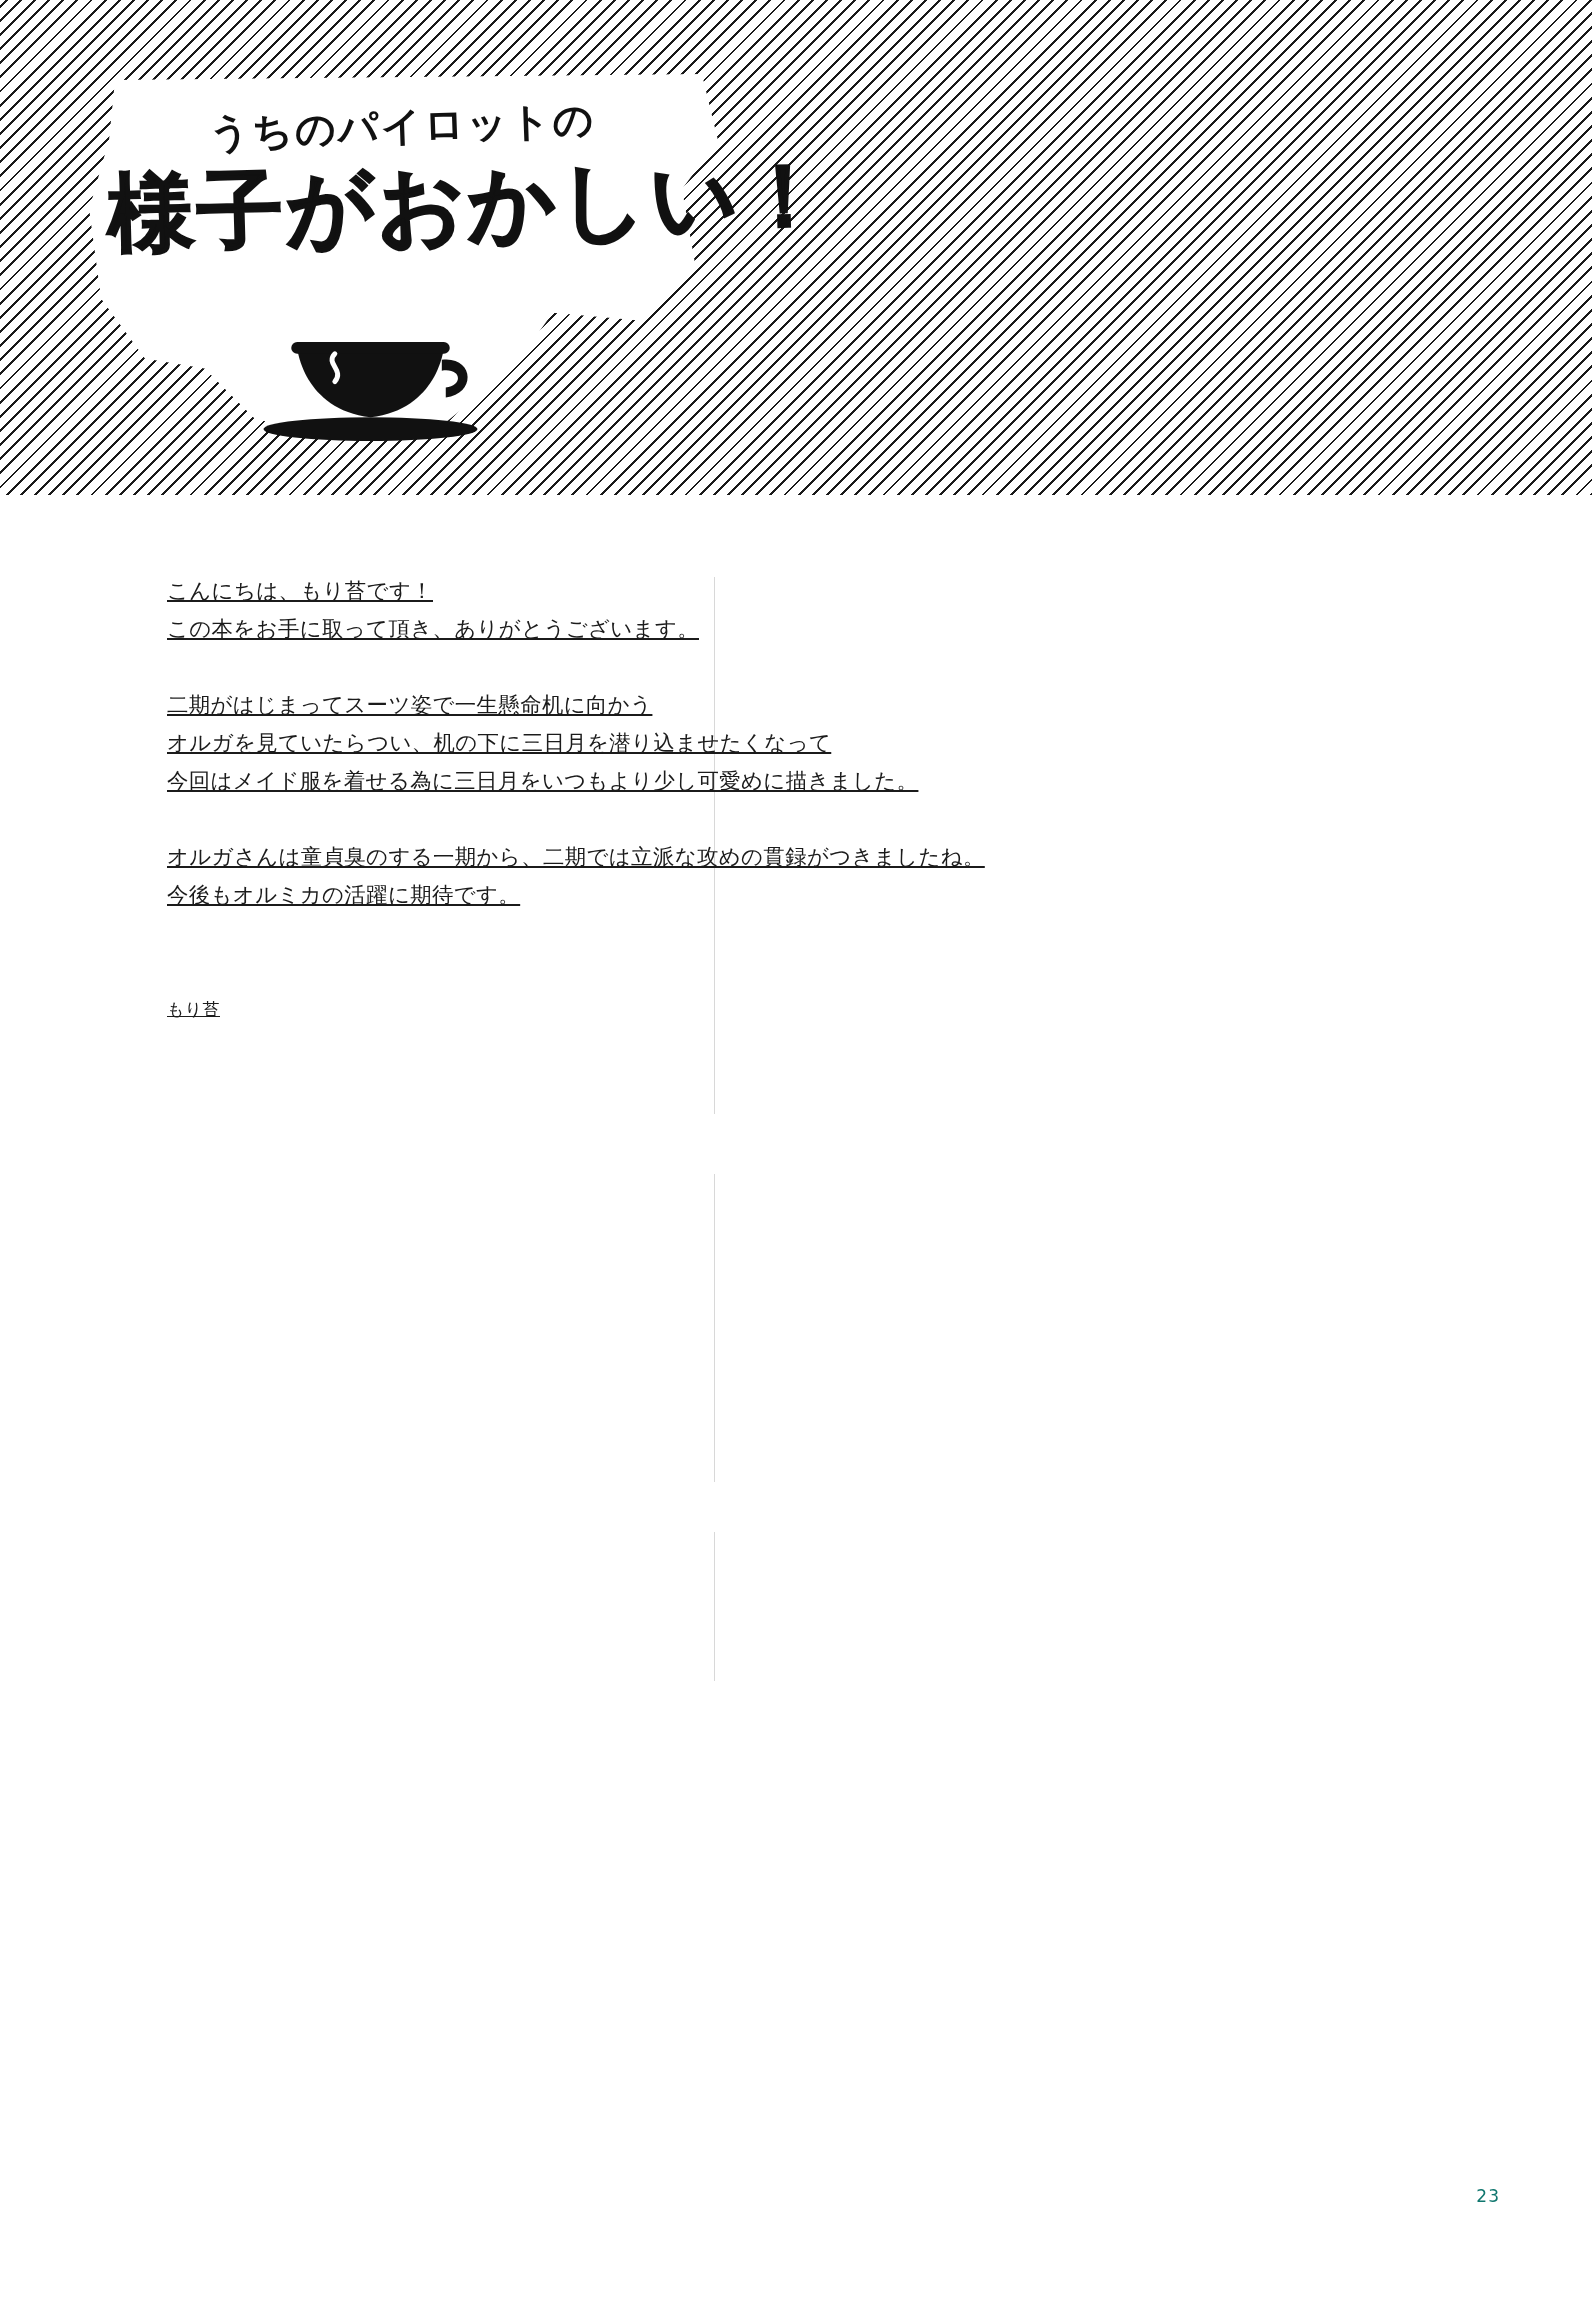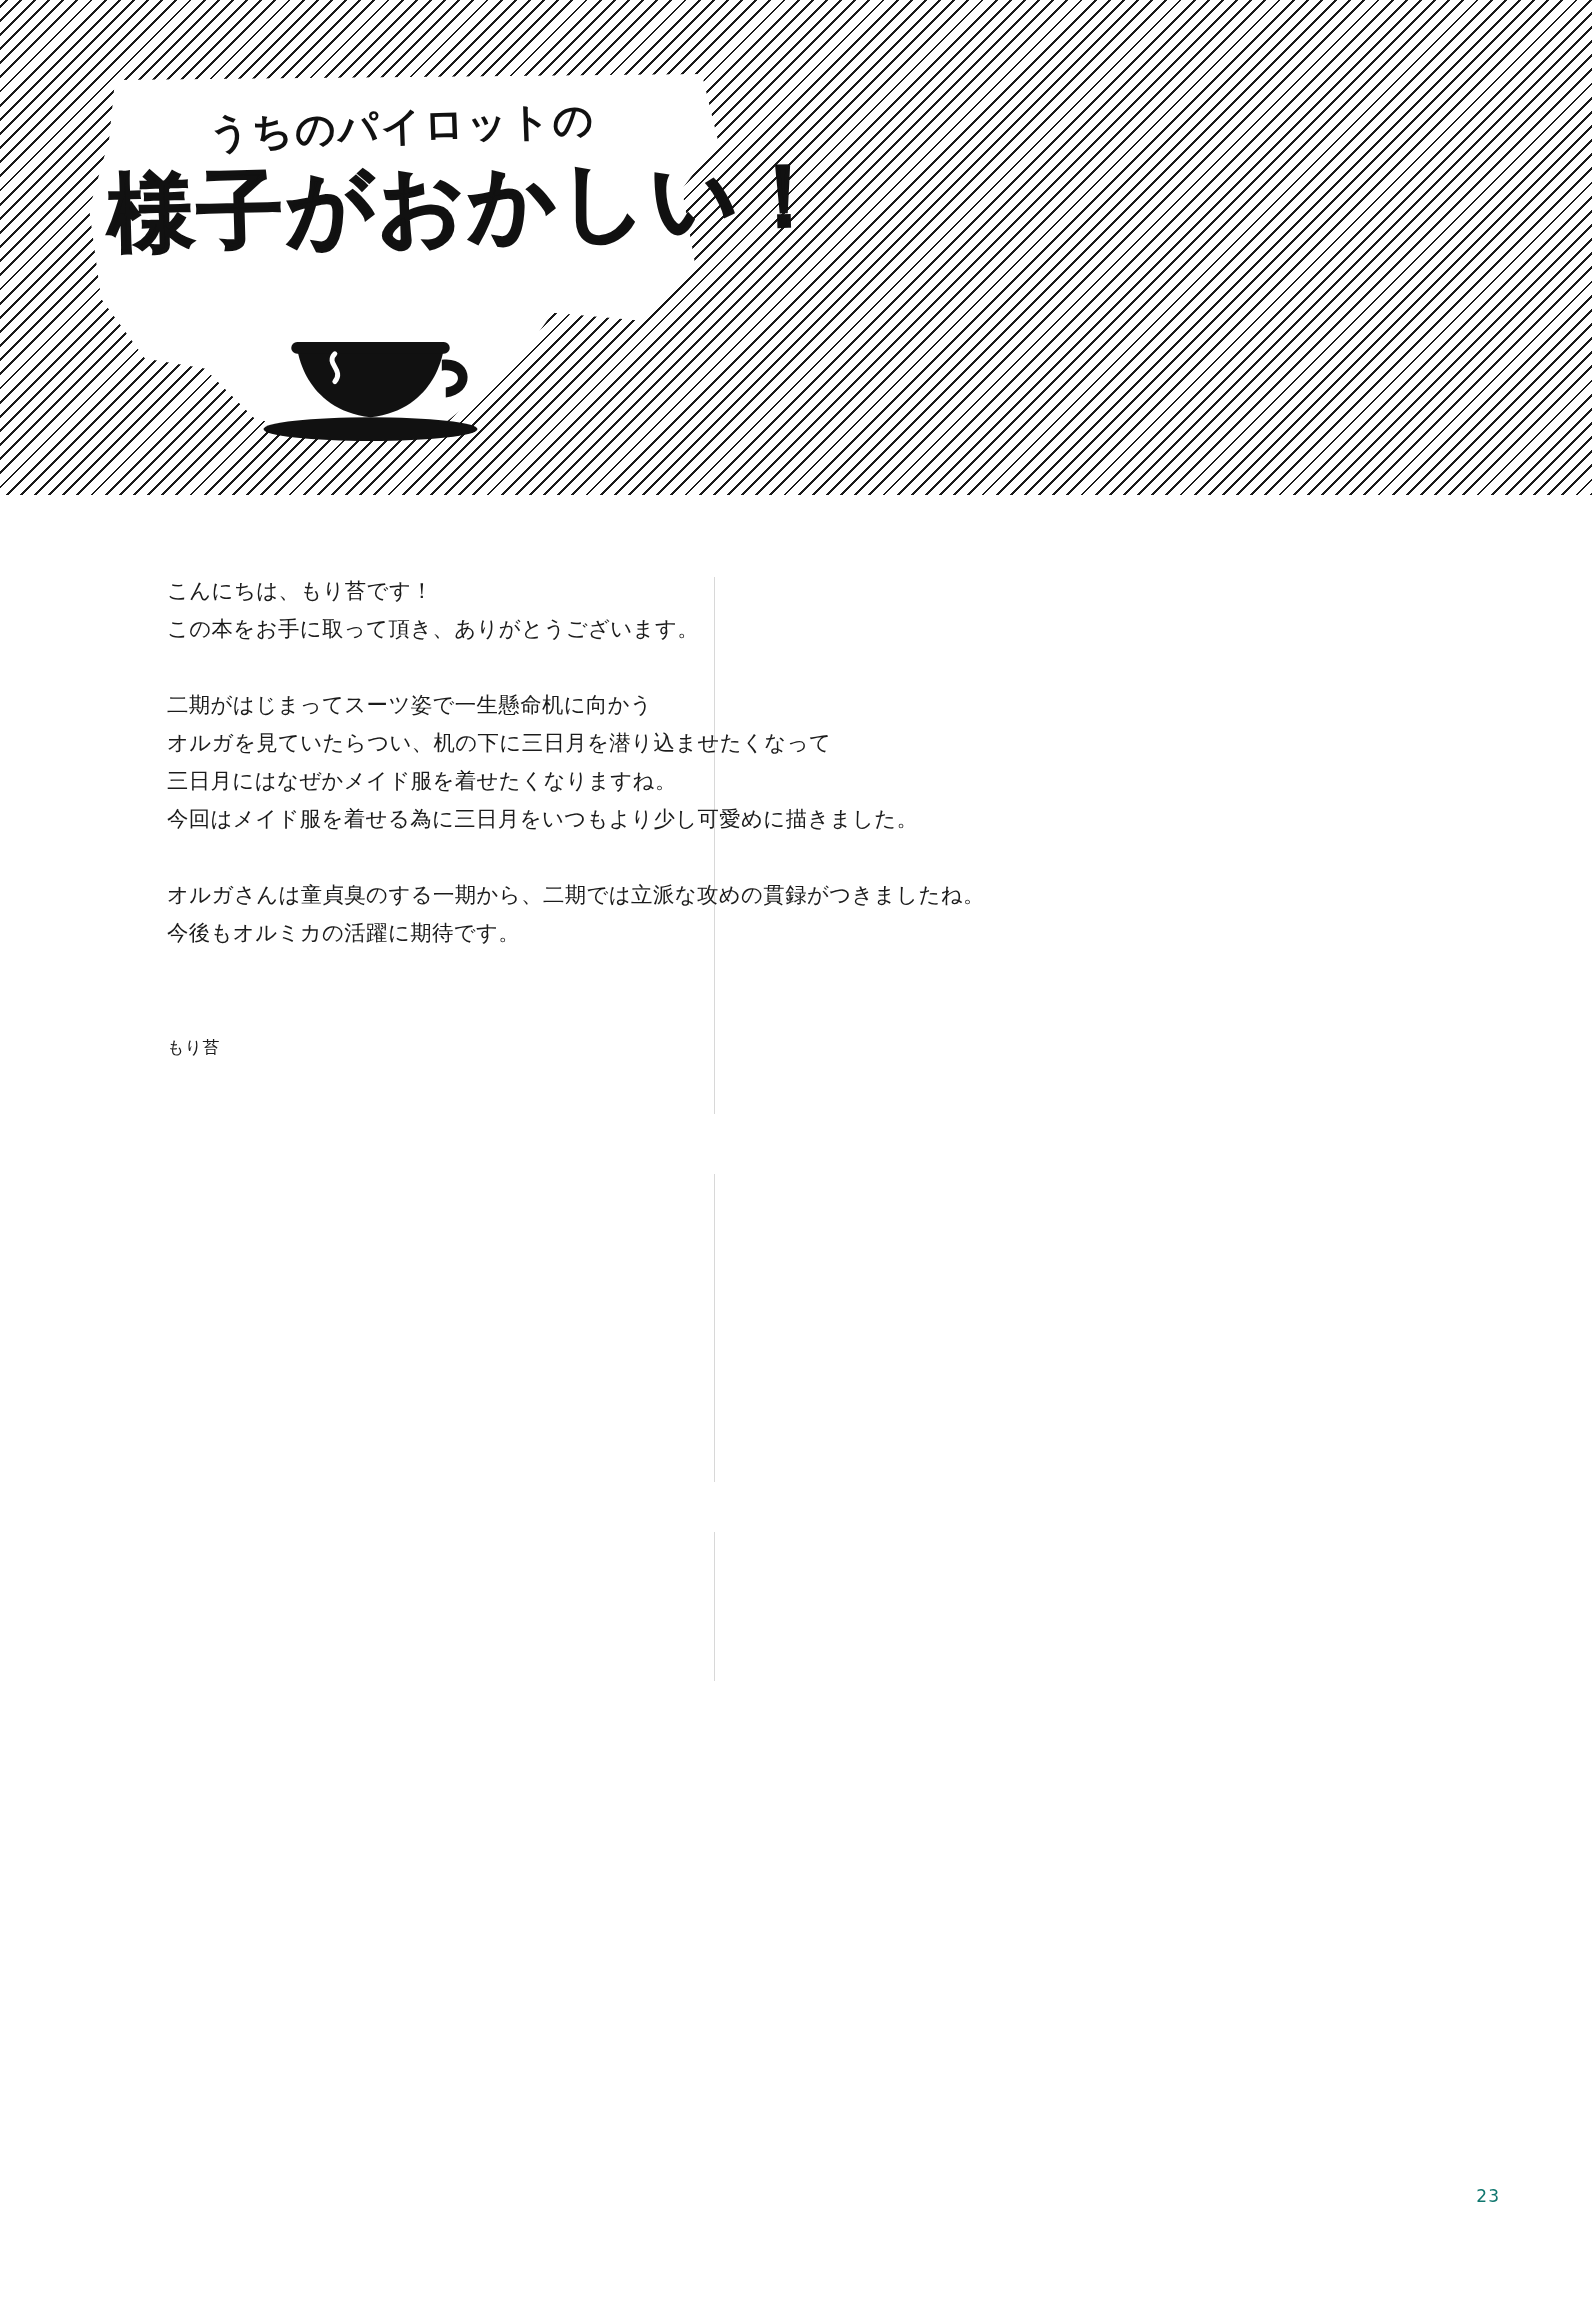--- a/index.html
+++ b/index.html
@@ -105,20 +105,21 @@
     width: 1114px;
     color: #1b1b1b;
     font-family: "DejaVu Sans", sans-serif;
     font-size: 21.4px;
     line-height: 38px;
     letter-spacing: 0.4px;
   }
   #letter p {
     margin: 0;
     white-space: pre-wrap;
+    text-decoration: underline;
   }
   .para-gap { height: 38px; }
   .sign-gap { height: 76px; }
 
   #signature {
     font-family: "DejaVu Sans", sans-serif;
     font-size: 17px;
     color: #1b1b1b;
   }
 
@@ -176,21 +177,20 @@
   <div class="fold-mark" style="top:1532px;height:149px;"></div>
 
   <div id="letter">
     <p>こんにちは、もり苔です！</p>
     <p>この本をお手に取って頂き、ありがとうございます。</p>
 
     <div class="para-gap"></div>
 
     <p>二期がはじまってスーツ姿で一生懸命机に向かう</p>
     <p>オルガを見ていたらつい、机の下に三日月を潜り込ませたくなって</p>
-    <p>三日月にはなぜかメイド服を着せたくなりますね。</p>
     <p>今回はメイド服を着せる為に三日月をいつもより少し可愛めに描きました。</p>
 
     <div class="para-gap"></div>
 
     <p>オルガさんは童貞臭のする一期から、二期では立派な攻めの貫録がつきましたね。</p>
     <p>今後もオルミカの活躍に期待です。</p>
 
     <div class="sign-gap"></div>
 
     <p id="signature">もり苔</p>

